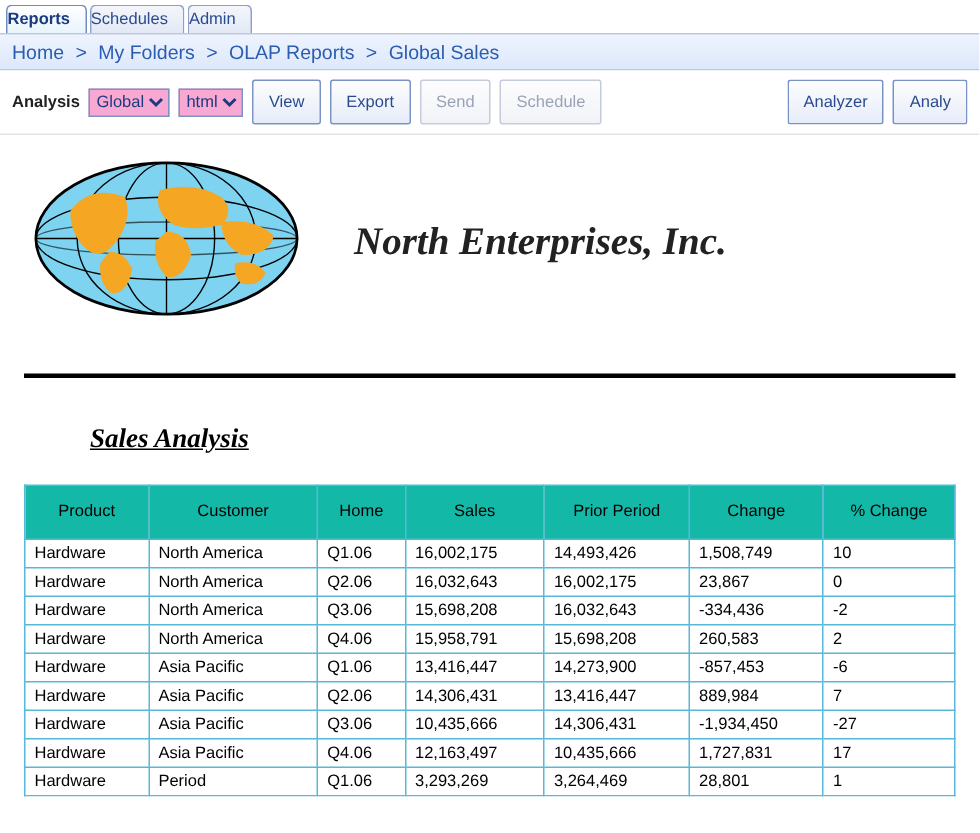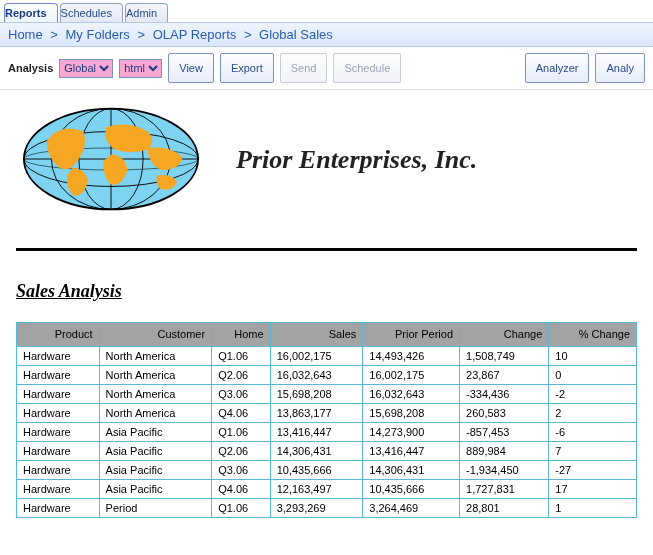--- a/index.html
+++ b/index.html
@@ -122,36 +122,37 @@
     margin: 14px 0 30px 0;
   }
   .section-title {
     font-family: "Times New Roman", serif;
     font-style: italic;
     font-weight: bold;
     font-size: 18px;
     text-decoration: underline;
     margin-bottom: 20px;
     color: #000;
+    margin-left: 44px;
   }
   
   table.data {
     border-collapse: collapse;
     width: 100%;
     font-size: 11px;
     font-family: Verdana, Arial, sans-serif;
   }
   table.data th {
-    background: #a3a3a3;
+    background: #14b8a6;
     border: 1px solid #58b8d8;
     padding: 4px 6px;
     font-weight: normal;
     color: #000;
-    text-align: right;
-    height: 24px;
+    text-align: center;
+    height: 36px;
     vertical-align: middle;
     line-height: 1.15;
   }
   table.data td {
     border: 1px solid #58b8d8;
     padding: 3px 6px;
     color: #000;
     background: #fff;
     white-space: nowrap;
   }
@@ -210,21 +211,21 @@
         <ellipse cx="100" cy="60" rx="95" ry="12" fill="none" stroke="#000" stroke-width="1" opacity="0.6"></ellipse>
 
         <path d="M30 40 Q45 20 70 30 Q75 45 65 60 Q55 75 45 70 Q30 60 30 40 Z" fill="#f5a623"></path>
         <path d="M58 70 Q68 68 75 82 Q72 100 60 100 Q50 92 52 78 Z" fill="#f5a623"></path>
         <path d="M95 25 Q120 18 140 30 Q150 40 140 50 Q120 55 105 50 Q90 40 95 25 Z" fill="#f5a623"></path>
         <path d="M100 55 Q115 55 118 72 Q112 90 100 88 Q90 78 92 62 Z" fill="#f5a623"></path>
         <path d="M140 48 Q165 45 178 58 Q175 72 155 72 Q140 65 140 48 Z" fill="#f5a623"></path>
         <path d="M150 78 Q165 75 172 85 Q168 95 155 93 Q148 88 150 78 Z" fill="#f5a623"></path>
       </svg>
     </div>
-    <div class="company-title">Prior Enterprises, Inc.</div>
+    <div class="company-title">North Enterprises, Inc.</div>
   </div>
 
   <hr class="hr">
 
   <div class="section-title">Sales Analysis</div>
 
   <table class="data">
     <thead>
       <tr>
         <th>Product</th>
@@ -261,21 +262,21 @@
           <td>Q3.06</td>
           <td class="num">15,698,208</td>
           <td class="num">16,032,643</td>
           <td class="num">-334,436</td>
           <td class="num">-2</td>
         </tr>
         <tr>
           <td>Hardware</td>
           <td>North America</td>
           <td>Q4.06</td>
-          <td class="num">13,863,177</td>
+          <td class="num">15,958,791</td>
           <td class="num">15,698,208</td>
           <td class="num">260,583</td>
           <td class="num">2</td>
         </tr>
         <tr>
           <td>Hardware</td>
           <td>Asia Pacific</td>
           <td>Q1.06</td>
           <td class="num">13,416,447</td>
           <td class="num">14,273,900</td>

